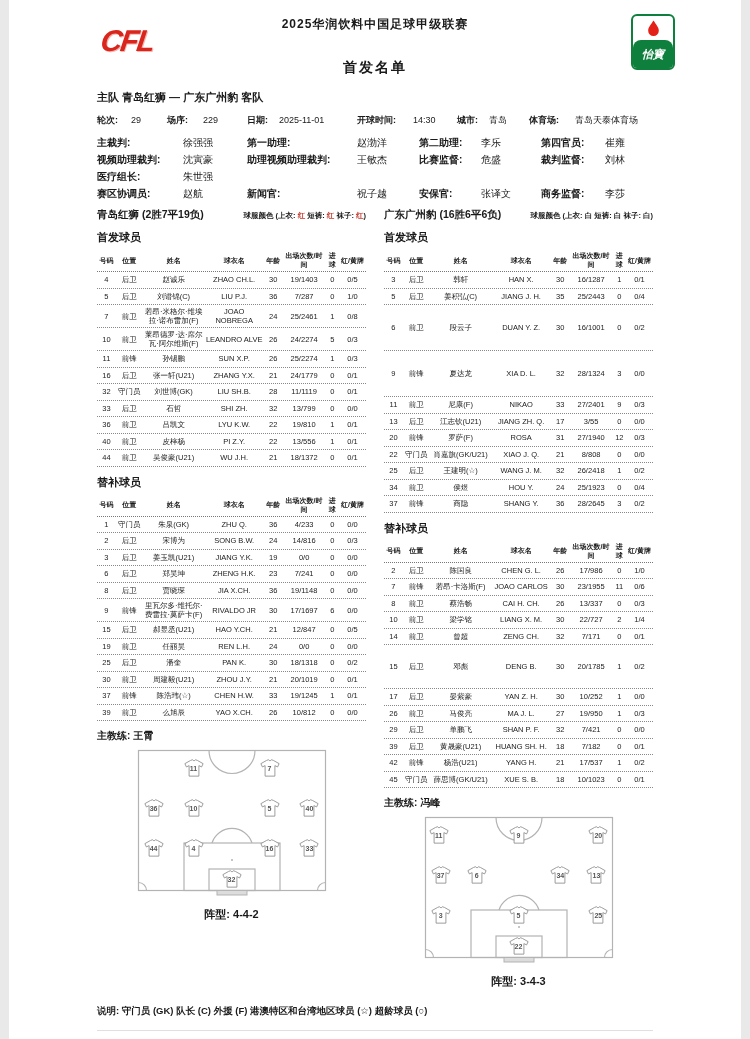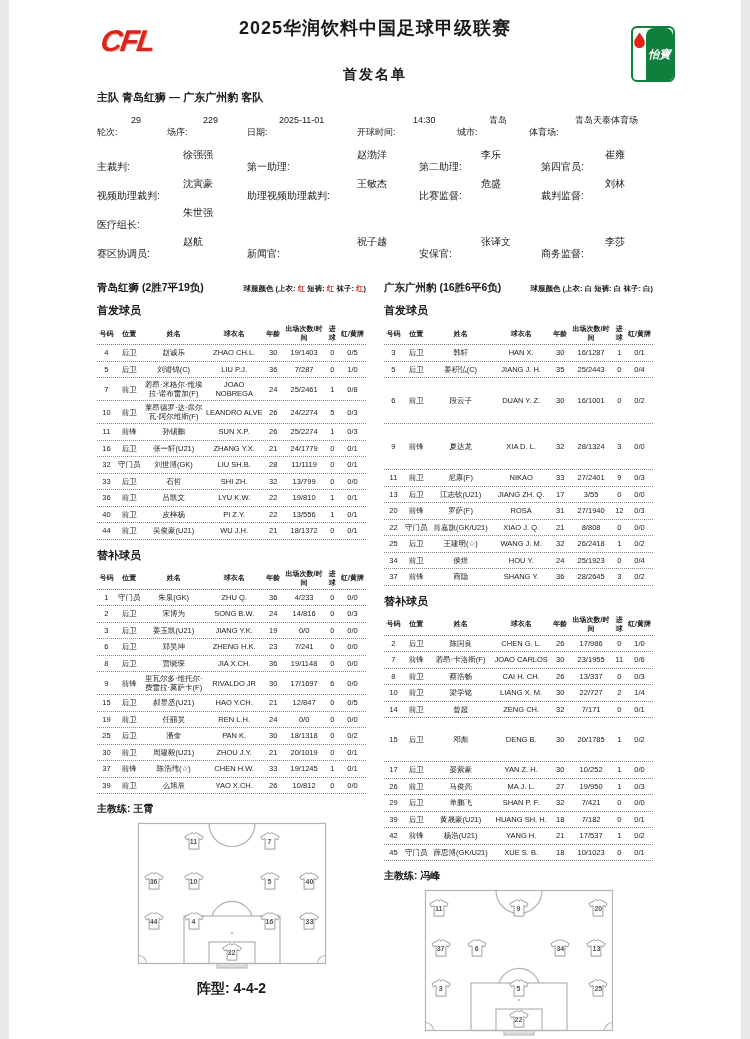--- a/index.html
+++ b/index.html
@@ -7,41 +7,41 @@
   body { font-family:"Liberation Sans","DejaVu Sans",sans-serif; color:#1a1a1a; }
   .page { position:relative; width:750px; min-height:1039px; margin:0 auto;
           background:#fff; border-left:9px solid #e9e9e9; border-right:9px solid #e9e9e9; padding-top:10px; }
 
   
   .hdr { position:relative; height:76px; }
   .cfl-logo { position:absolute; left:92px; top:14px; font-style:italic; font-weight:900;
               font-size:30px; letter-spacing:-2px; color:#d9251c; transform:skew(-8deg);
               text-shadow:1px 1px 0 #f5b5ae; }
   .titles { text-align:center; padding-top:6px; }
-  .title { font-size:18px; font-weight:bold; letter-spacing:1px; }
+  .title { font-size:12px; font-weight:bold; letter-spacing:1px; }
   .subtitle { font-size:14px; font-weight:bold; margin-top:26px; letter-spacing:2px; }
-  .badge { position:absolute; right:66px; top:16px; width:44px; height:56px; border:2px solid #0e7f3c;
-           border-radius:6px; background:#fff; overflow:hidden; display:flex; flex-direction:row; }
+  .badge { position:absolute; right:66px; top:4px; width:44px; height:56px; border:2px solid #0e7f3c;
+           border-radius:6px; background:#fff; overflow:hidden; display:flex; flex-direction:column; }
   .badge-top { height:24px; display:flex; align-items:center; justify-content:center; }
   .badge-bottom { flex:1; background:#0e7f3c; color:#fff; display:flex; align-items:center;
                   justify-content:center; font-weight:bold; font-style:italic; font-size:11px;
                   border-top-left-radius:8px; border-top-right-radius:8px; }
 
   
   .content { padding:0 88px; }
   .teams-line { font-size:11px; font-weight:bold; margin:4px 0 8px; }
   .info-row { display:grid; grid-template-columns:34px 36px 36px 44px 32px 78px 56px 44px 32px 40px 46px 1fr;
               font-size:9px; line-height:15px; margin-bottom:6px; }
   .officials-row { display:grid; grid-template-columns:86px 64px 110px 62px 62px 60px 64px 1fr;
                    font-size:10px; line-height:17px; }
-  .plabel { font-weight:normal; white-space:nowrap;margin-top:12px; }
+  .plabel { font-weight:bold; white-space:nowrap; }
   .pvalue { white-space:nowrap; }
 
   
-  .panels { display:flex; gap:18px; margin-top:19px; }
+  .panels { display:flex; gap:18px; margin-top:6px; }
   .panel { flex:1; min-width:0; }
   .team-head { display:flex; justify-content:space-between; align-items:baseline; }
   .team-name { font-size:10.5px; font-weight:bold; white-space:nowrap; }
   .kit { font-size:7.5px; font-weight:bold; white-space:nowrap; }
   .sec-label { font-size:11px; font-weight:bold; margin:8px 0 4px; }
 
   .t-head, .t-row { display:grid; grid-template-columns:7% 10% 23% 22% 7% 16% 5% 10%; align-items:center; }
   .t-head { border-bottom:1px dotted #777; font-weight:bold; }
   .t-head .t-cell { font-size:7px; }
   .t-row { border-bottom:1px dotted #888; min-height:16.5px; }
@@ -52,21 +52,21 @@
 
   .coach-line { font-size:10px; font-weight:bold; margin:8px 0 4px; }
 
   
   .pitch { position:relative; width:190px; height:148px; margin:6px auto 0; }
   .pitch svg.field { position:absolute; inset:0; }
   .jersey { position:absolute; width:21px; height:18px; transform:translate(-50%,-50%); }
   .jersey svg { position:absolute; inset:0; }
   .jnum { position:absolute; left:0; right:0; top:6px; text-align:center; font-size:7px;
           font-weight:bold; color:#555; line-height:8px; }
-  .formation-label { text-align:center; font-size:14px; font-weight:bold; margin:10px 0 2px; }
+  .formation-label { text-align:center; font-size:11px; font-weight:bold; margin:10px 0 2px; }
 
   
   .legend { font-size:9.5px; font-weight:bold; margin-top:14px; }
   .sig-row { display:flex; align-items:center; margin-top:12px; padding-top:8px; border-top:1px solid #e0e0e0; }
   .sig-name { font-family:"DejaVu Serif","Liberation Serif",serif; font-style:italic; font-size:17px;
               color:#3a3a3a; letter-spacing:5px; transform:rotate(-4deg); margin-left:42px; }
 </style>
 </head>
 <body>
 

